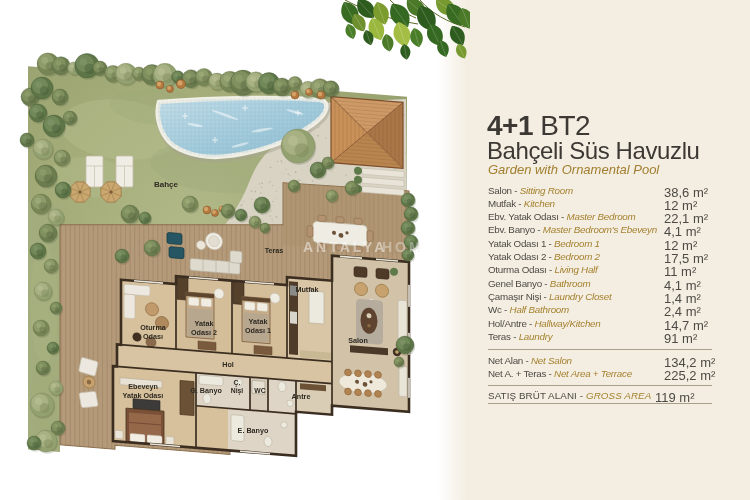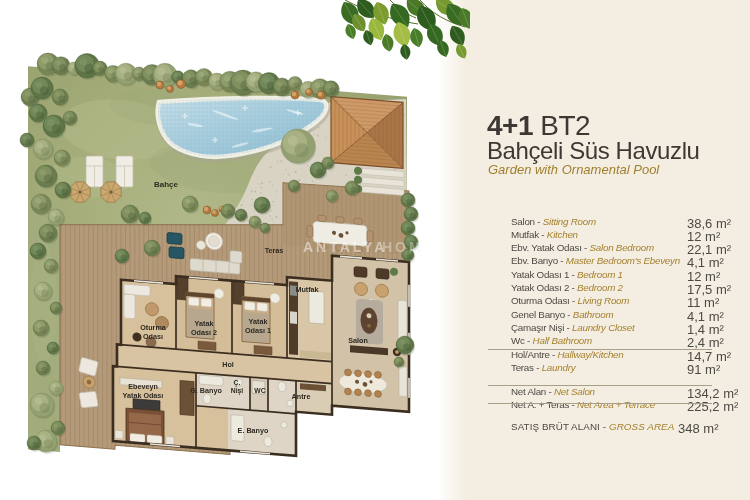--- a/index.html
+++ b/index.html
@@ -7,21 +7,21 @@
        font-family:"Liberation Sans", sans-serif;
        background:#f4eee2;}
   .white{position:absolute;left:0;top:0;width:470px;height:500px;
        background:linear-gradient(to right,#ffffff 0px,#ffffff 438px,rgba(255,255,255,0) 466px);}
   #plan{position:absolute;left:0;top:0;}
   .abs{position:absolute;}
   .t1{left:487px;top:110px;font-size:28px;color:#3c3834;letter-spacing:-0.5px;}
   .t1 b{font-weight:bold;}
   .t2{left:487px;top:137px;font-size:24px;color:#3c3834;letter-spacing:-0.4px;}
   .t3{left:488px;top:162px;font-size:13px;font-style:italic;color:#a07e2e;letter-spacing:0px;}
-  .row{position:absolute;left:511px;width:209px;font-size:9.8px;letter-spacing:-0.25px;color:#4c4a45;white-space:nowrap;margin-top:31px;}
+  .row{position:absolute;left:488px;width:209px;font-size:9.8px;letter-spacing:-0.25px;color:#4c4a45;white-space:nowrap;}
   .row i{font-style:italic;color:#a5812f;}
   .row .v{position:absolute;left:176px;color:#4c4a45;font-style:normal;font-size:13px;letter-spacing:0;}
   .rule{position:absolute;left:488px;width:224px;height:1px;background:#a89f8b;}
   .caps{letter-spacing:0.1px;} .caps .v{left:167px;}
 </style>
 </head>
 <body>
 <div class="white"></div>
 <svg id="plan" width="470" height="500" viewBox="0 0 470 500">
 <defs>
@@ -1209,29 +1209,29 @@
       </g>
     </g>
 </svg>
 
 <div class="abs t1"><b>4+1</b> BT2</div>
 <div class="abs t2">Bahçeli Süs Havuzlu</div>
 <div class="abs t3">Garden with Ornamental Pool</div>
 
 <div class="abs row" style="top:184.5px">Salon - <i>Sitting Room</i><span class="v">38,6 m²</span></div>
 <div class="abs row" style="top:197.8px">Mutfak - <i>Kitchen</i><span class="v">12 m²</span></div>
-<div class="abs row" style="top:211.1px">Ebv. Yatak Odası - <i>Salon Bedroom</i><span class="v">22,1 m²</span></div>
+<div class="abs row" style="top:211.1px">Ebv. Yatak Odası - <i>Master Bedroom</i><span class="v">22,1 m²</span></div>
 <div class="abs row" style="top:224.4px">Ebv. Banyo - <i>Master Bedroom's Ebeveyn</i><span class="v">4,1 m²</span></div>
 <div class="abs row" style="top:237.7px">Yatak Odası 1 - <i>Bedroom 1</i><span class="v">12 m²</span></div>
 <div class="abs row" style="top:251.0px">Yatak Odası 2 - <i>Bedroom 2</i><span class="v">17,5 m²</span></div>
-<div class="abs row" style="top:264.3px">Oturma Odası - <i>Living Room</i><span class="v">11 m²</span></div>
+<div class="abs row" style="top:264.3px">Oturma Odası - <i>Living Half</i><span class="v">11 m²</span></div>
 <div class="abs row" style="top:277.6px">Genel Banyo - <i>Bathroom</i><span class="v">4,1 m²</span></div>
 <div class="abs row" style="top:290.9px">Çamaşır Nişi - <i>Laundry Closet</i><span class="v">1,4 m²</span></div>
 <div class="abs row" style="top:304.2px">Wc - <i>Half Bathroom</i><span class="v">2,4 m²</span></div>
 <div class="abs row" style="top:317.5px">Hol/Antre - <i>Hallway/Kitchen</i><span class="v">14,7 m²</span></div>
 <div class="abs row" style="top:330.8px">Teras - <i>Laundry</i><span class="v">91 m²</span></div>
 
 <div class="rule" style="top:348.5px"></div>
 <div class="abs row" style="top:355px">Net Alan - <i>Net Salon</i><span class="v">134,2 m²</span></div>
 <div class="abs row" style="top:368.3px">Net A. + Teras - <i>Net Area + Terrace</i><span class="v">225,2 m²</span></div>
 <div class="rule" style="top:384.5px"></div>
-<div class="abs row caps" style="top:389.5px">SATIŞ BRÜT ALANI - <i>GROSS AREA</i><span class="v">348 m²</span></div>
+<div class="abs row caps" style="top:389.5px">SATIŞ BRÜT ALANI - <i>GROSS AREA</i><span class="v">119 m²</span></div>
 <div class="rule" style="top:402.5px"></div>
 
 </body></html>

